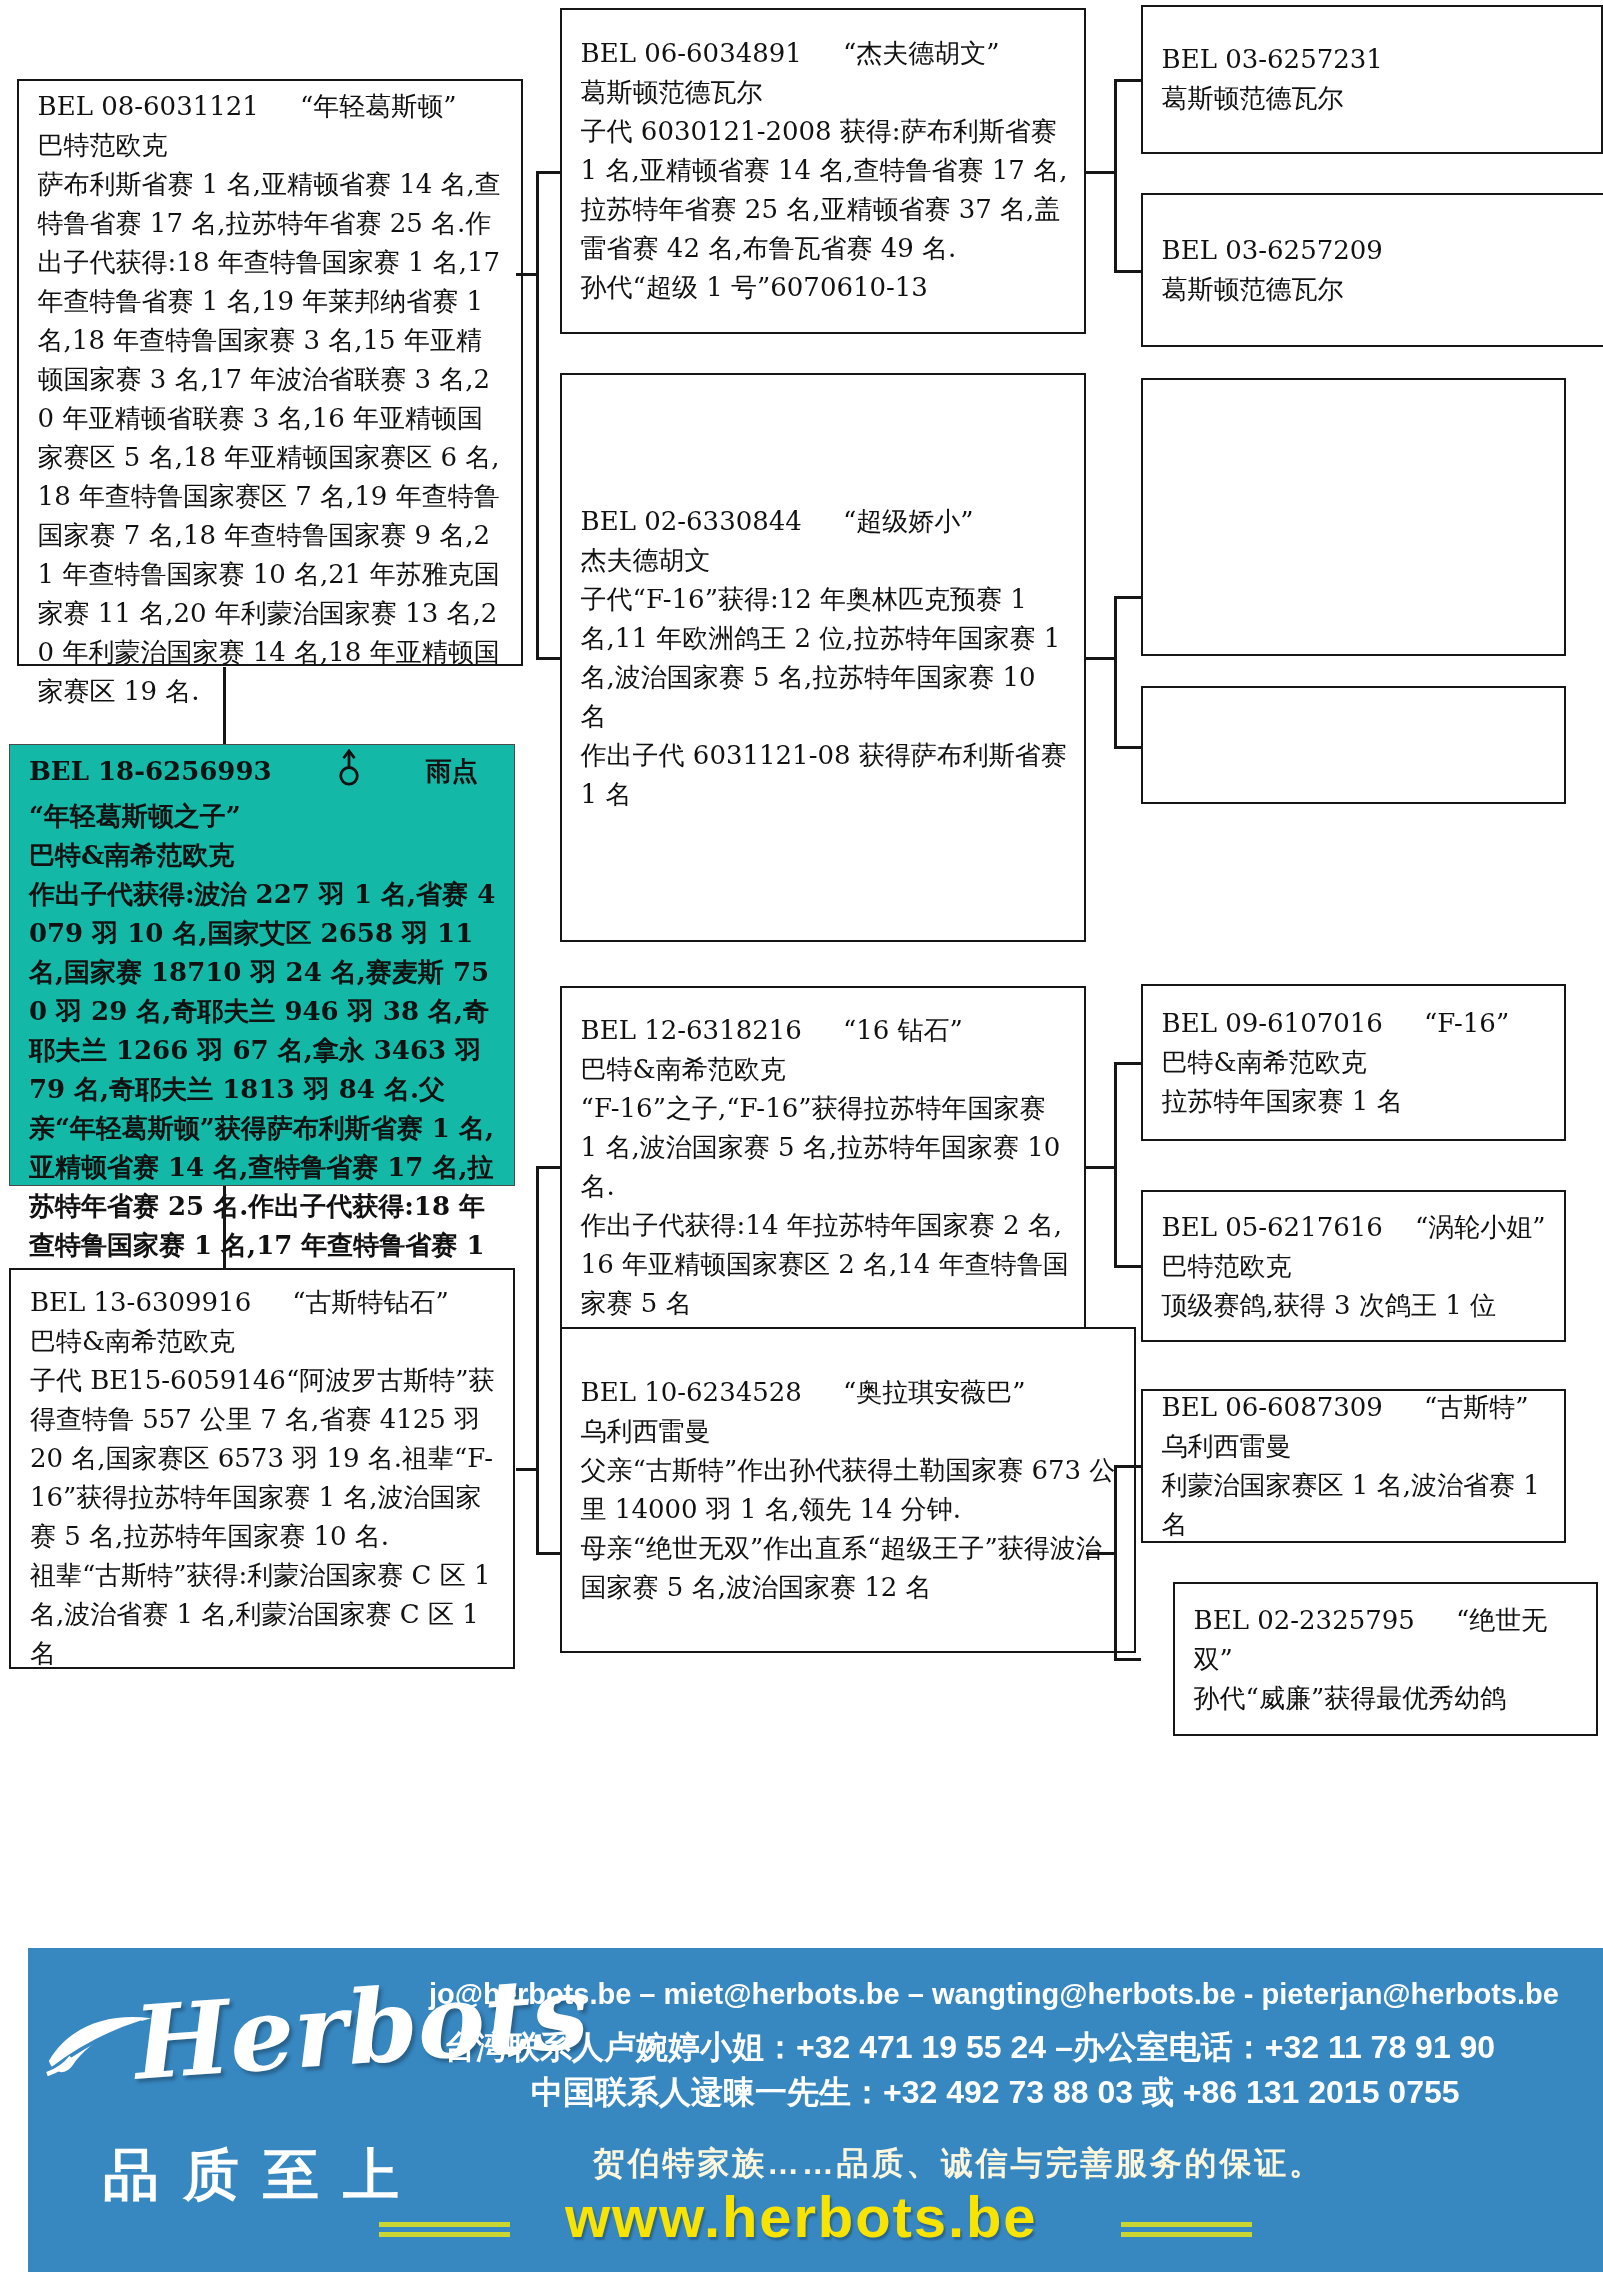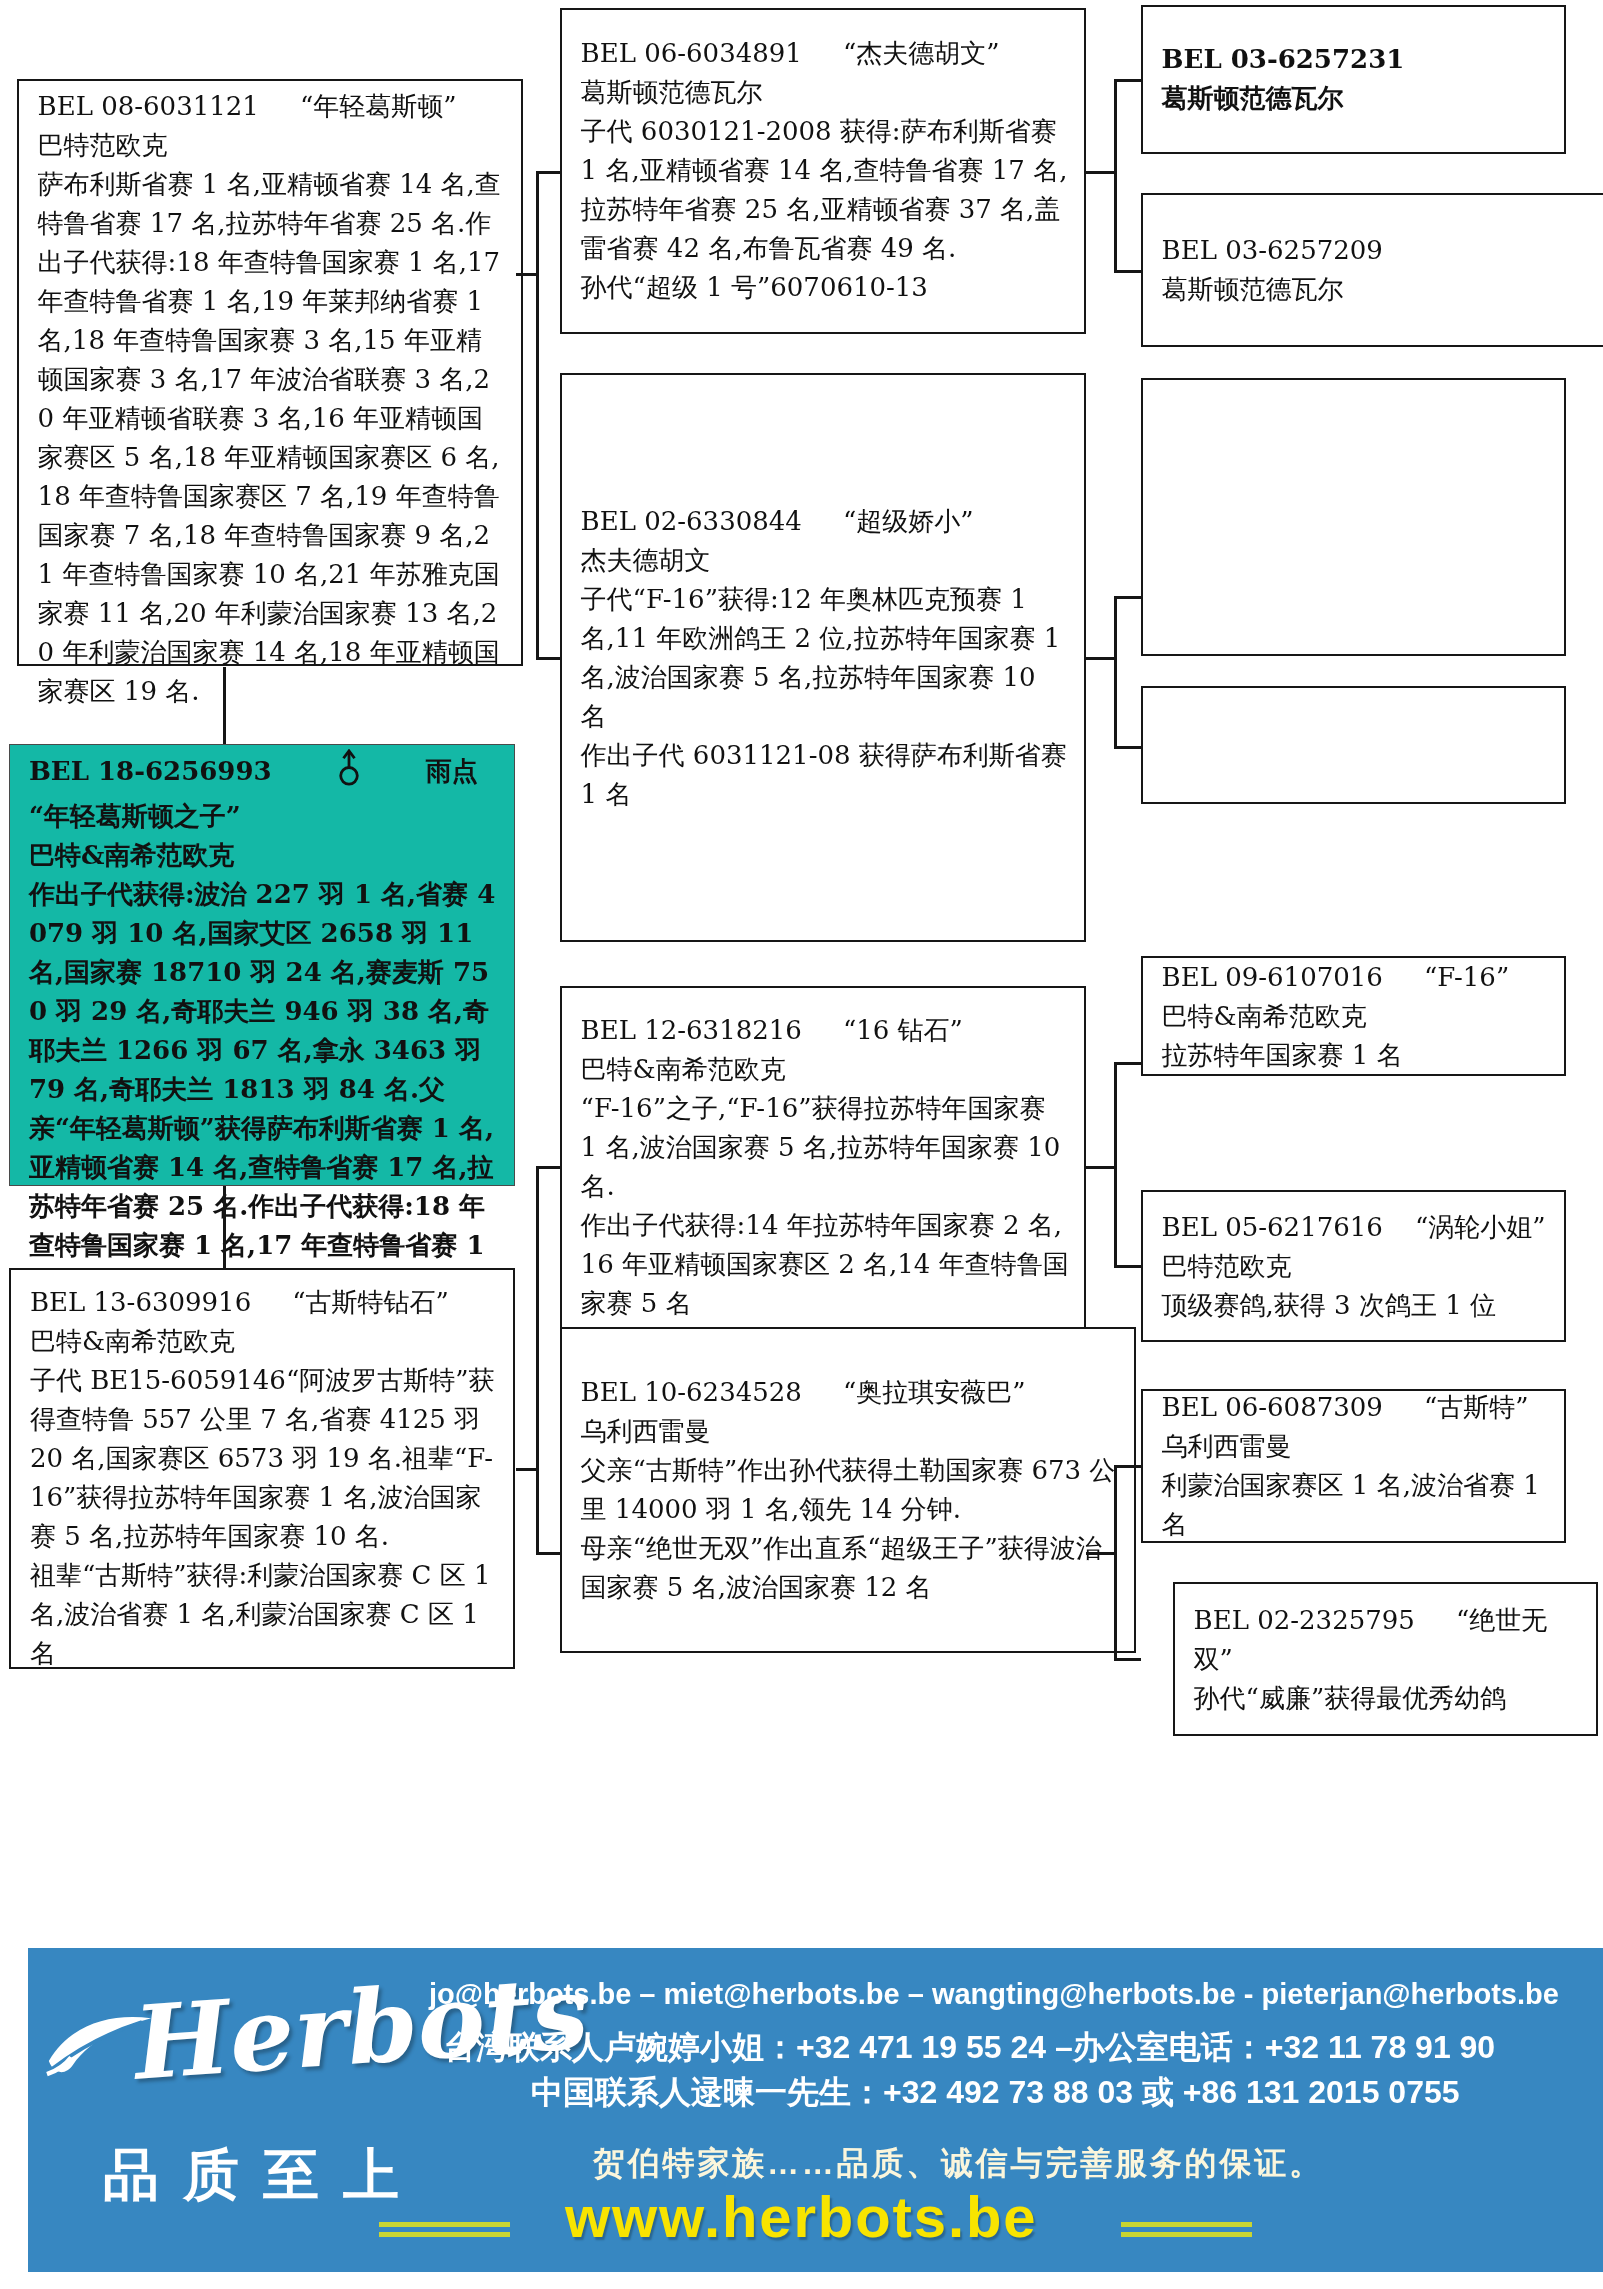--- a/index.html
+++ b/index.html
@@ -18,25 +18,25 @@
   #box-sire   {left:17px;  top:79px;   width:506px; height:587px;}
   #box-subject{left:9.3px;  top:744px;  width:506px; height:442px;
                background:#14b8a6;border:1.9px solid #4a4a4a;font-weight:bold;padding-top:3.7px;}
   #box-dam    {left:9.3px;  top:1268px; width:506px; height:401px;padding-top:13px;}
 
   #box-ss  {left:560px; top:7.5px;    width:526px; height:326px;}
   #box-sd  {left:560px; top:373px;  width:526px; height:569px;}
   #box-ds  {left:560px; top:986px; width:526px; height:361px;}
   #box-dd  {left:560px; top:1327px; width:576px; height:326px;}
 
-  #box-sss {left:1141px; top:4.7px;    width:425px; height:149px;font-weight:bold;}
+  #box-sss {left:1141px; top:4.7px;    width:462px; height:149px;}
   #box-ssd {left:1141px; top:193px;  width:508px; height:154px;}
   #box-sds {left:1141px; top:378px;  width:425px; height:278px;}
   #box-sdd {left:1141px; top:686px;  width:425px; height:118px;}
-  #box-dss {left:1141px; top:956px; width:425px; height:120px;}
+  #box-dss {left:1141px; top:984px; width:425px; height:157px;}
   #box-dsd {left:1141px; top:1190px; width:425px; height:152px;}
   #box-dds {left:1141px; top:1389px; width:425px; height:154px;}
   #box-ddd {left:1141px; top:1582px; width:425px; height:154px;margin-left:32px;}
 
   .male-icon{display:inline-block;vertical-align:-5.6px;margin-left:65px;}
   .subject-name{margin-left:65px;}
 
   
   .vline,.hline{position:absolute;background:#161616;}
   .vline{width:2.8px;}

